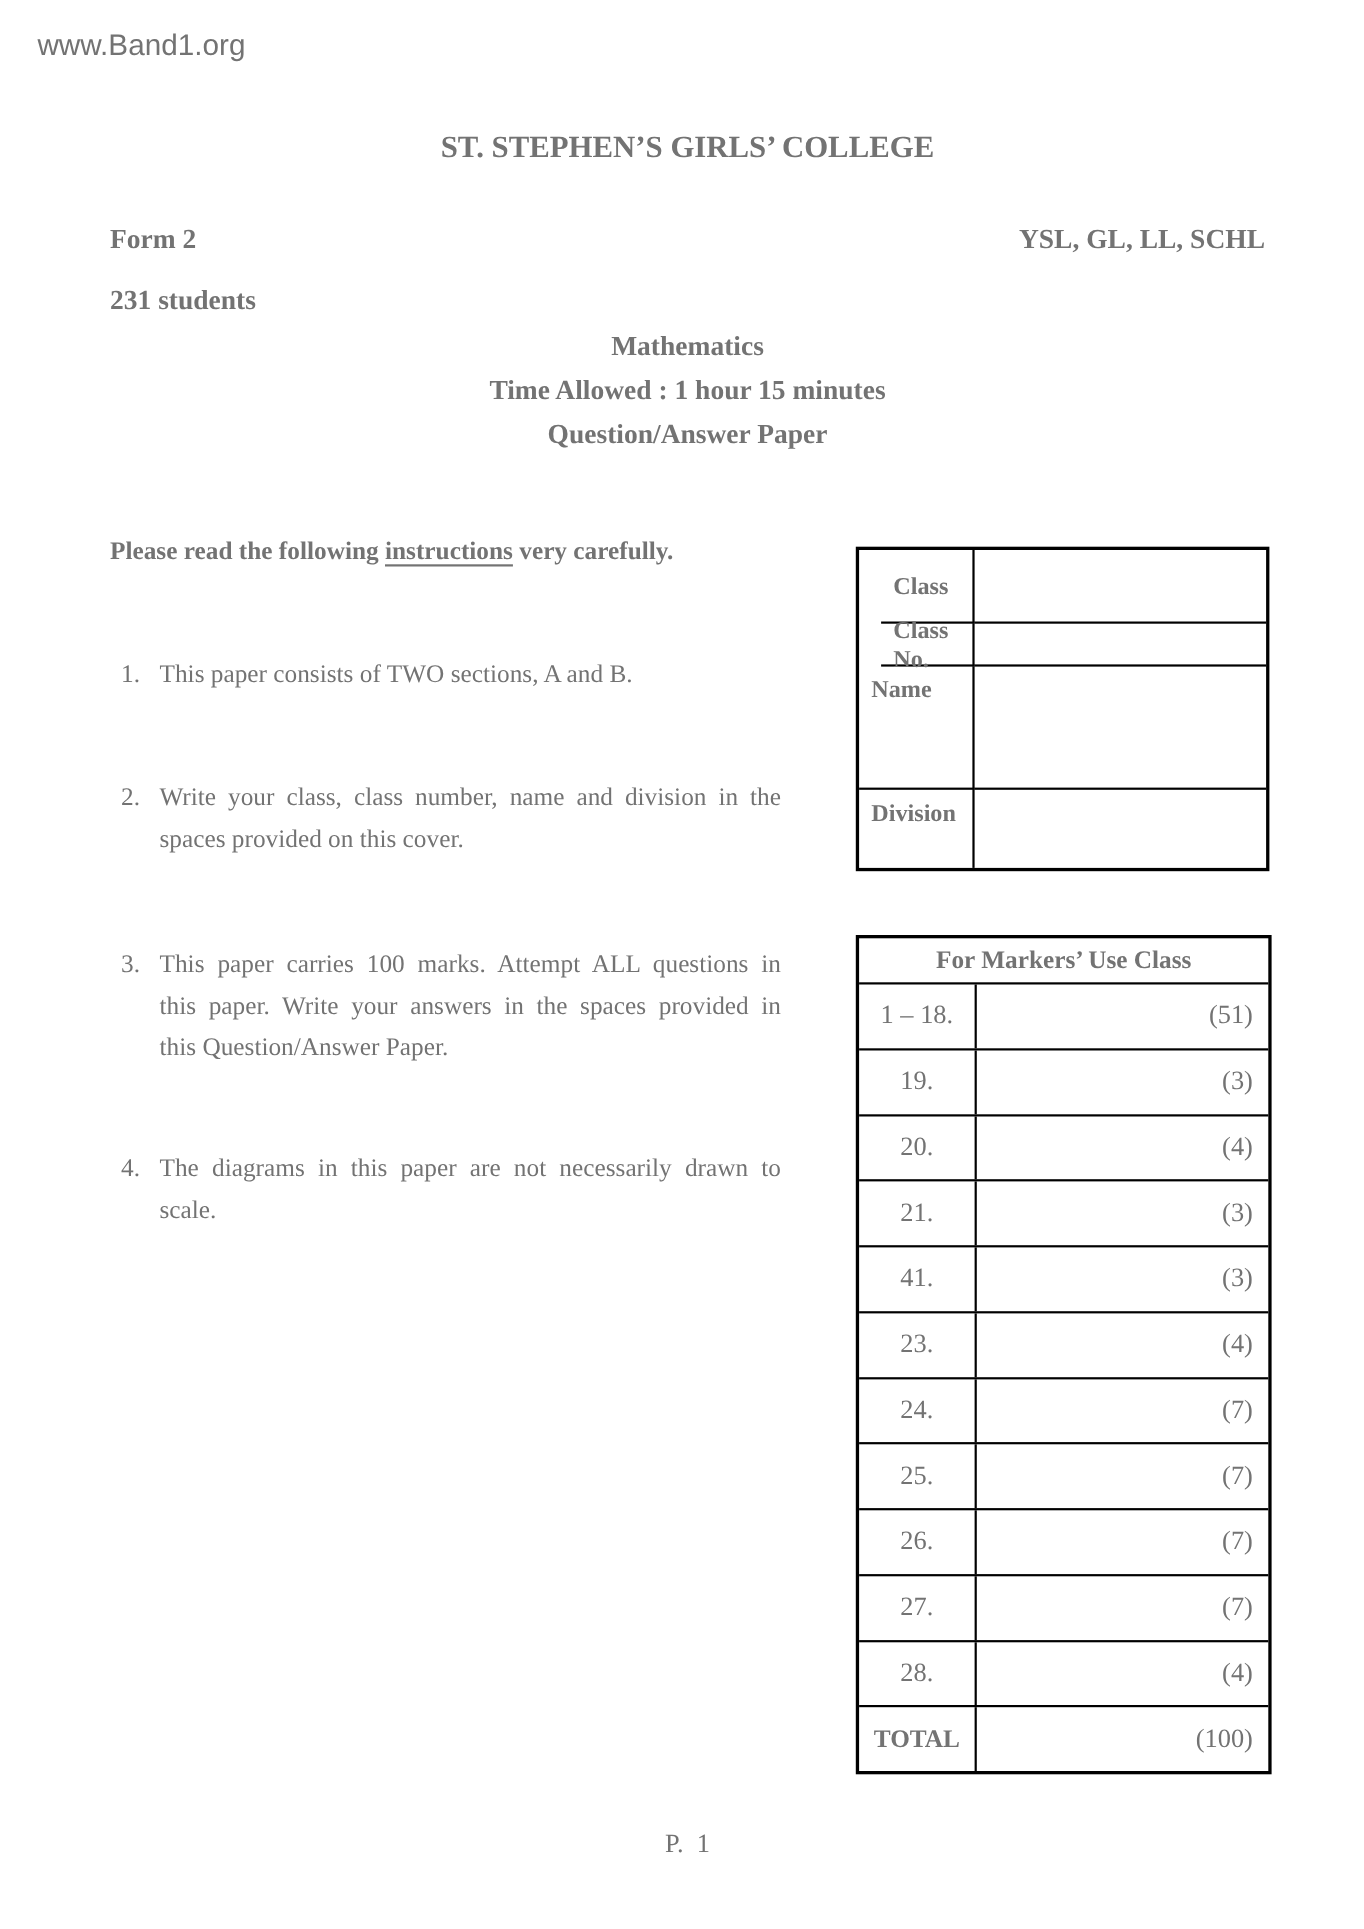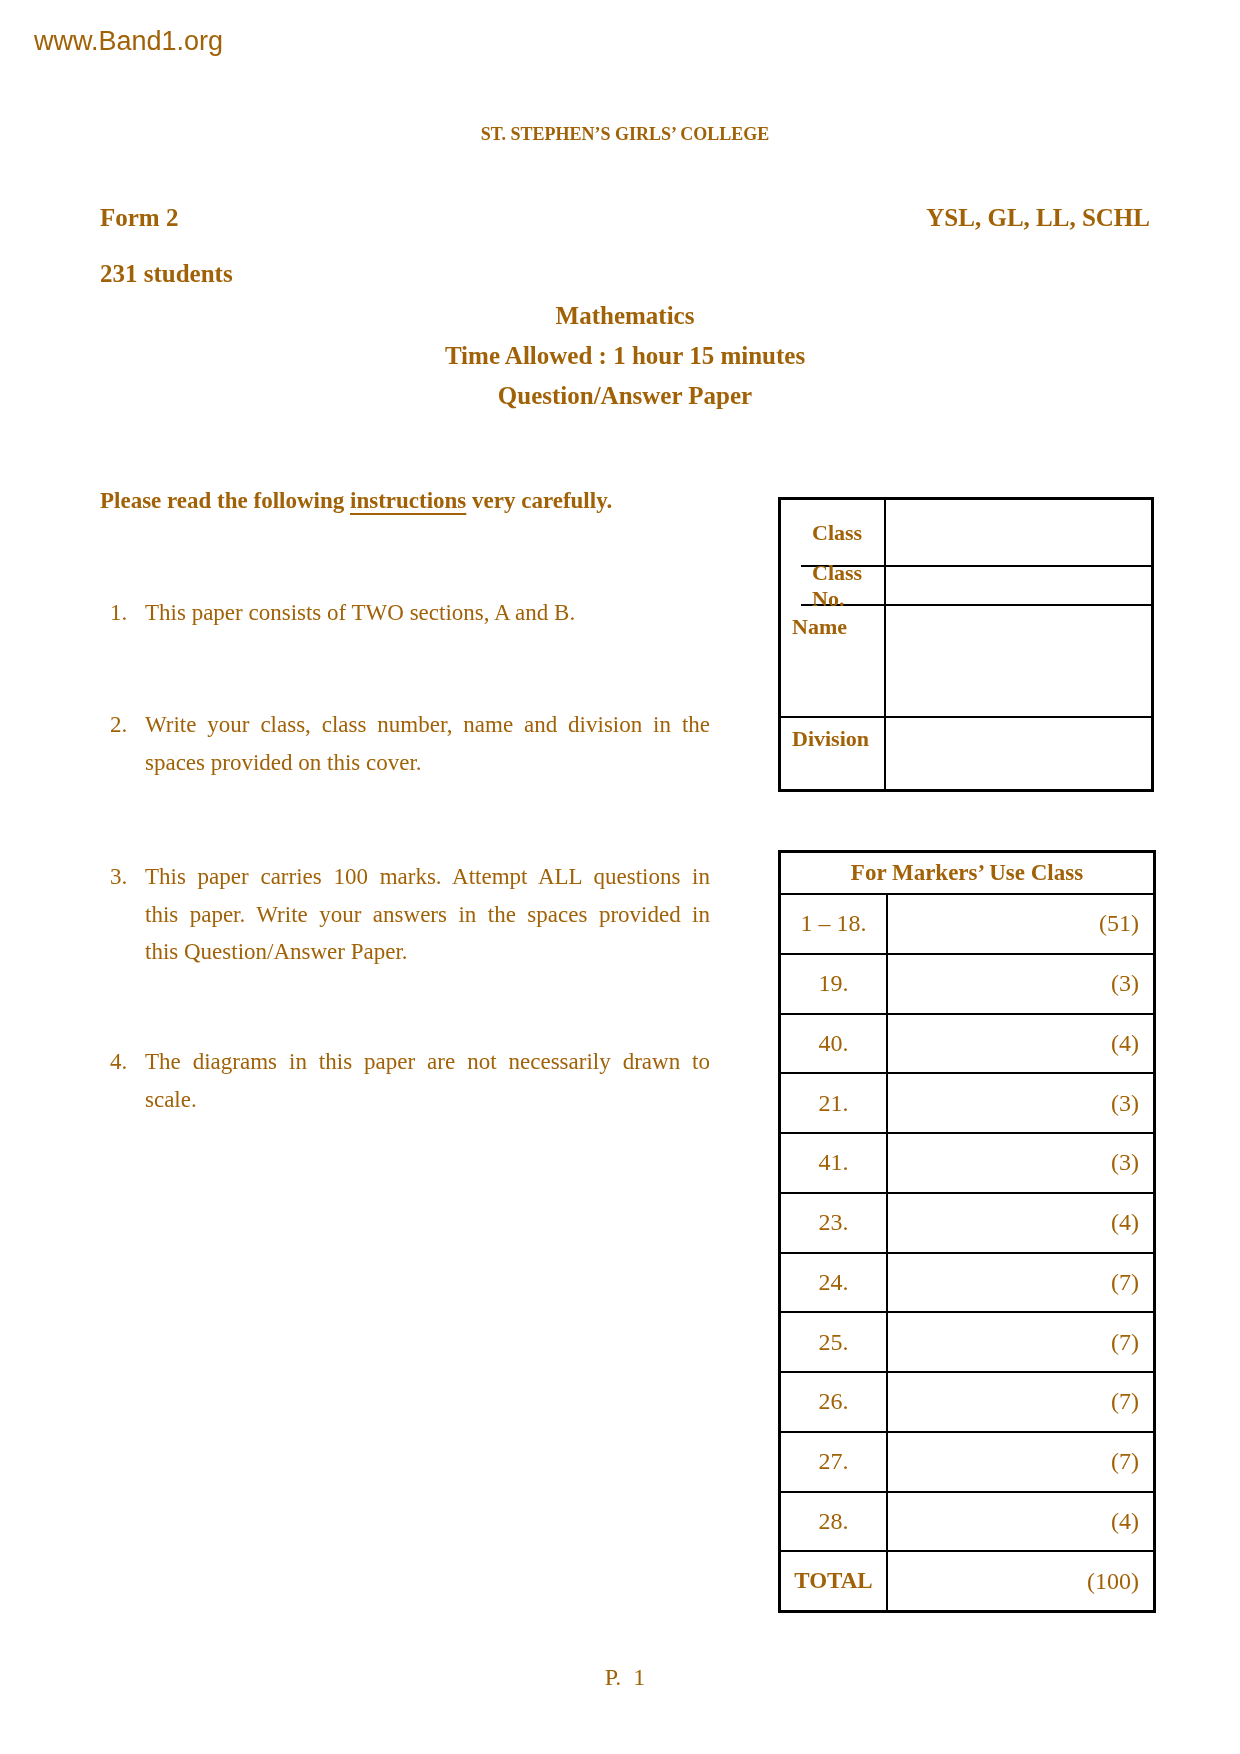--- a/index.html
+++ b/index.html
@@ -1,28 +1,28 @@
 <!DOCTYPE html>
 <html><head>
 <meta charset="utf-8">
 <style>
   * { margin:0; padding:0; box-sizing:border-box; }
   html,body { background:#ffffff; }
   body { width:1240px; height:1754px; }
   .page {
     position:relative; width:1240px; height:1754px; background:#ffffff;
-    font-family:"Liberation Serif", serif; color:#a16207;
+    font-family:"Liberation Serif", serif; color:#737373;
   }
   .site-url {
     position:absolute; left:34px; top:24px;
     font-family:"Liberation Sans", sans-serif; font-size:27px; line-height:34px;
   }
   .title-block {
     position:absolute; left:100px; top:116px; width:1050px;
-    text-align:center; font-weight:bold; font-size:18px; line-height:37px;
+    text-align:center; font-weight:bold; font-size:28px; line-height:37px;
   }
   .form-row {
     position:absolute; left:100px; top:204px; width:1050px;
     display:flex; justify-content:space-between;
     font-weight:bold; font-size:25px;
   }
   .students { position:absolute; left:100px; top:260px; font-weight:bold; font-size:25px; }
   .subject-block {
     position:absolute; left:100px; top:296px; width:1050px;
     text-align:center; font-weight:bold; font-size:25px; line-height:40px;
@@ -162,21 +162,21 @@
 
     <div class="m-row">
       <div class="m-label">1 – 18.</div>
       <div class="m-marks">(51)</div>
     </div>
     <div class="m-row">
       <div class="m-label">19.</div>
       <div class="m-marks">(3)</div>
     </div>
     <div class="m-row">
-      <div class="m-label">40.</div>
+      <div class="m-label">20.</div>
       <div class="m-marks">(4)</div>
     </div>
     <div class="m-row">
       <div class="m-label">21.</div>
       <div class="m-marks">(3)</div>
     </div>
     <div class="m-row">
       <div class="m-label">41.</div>
       <div class="m-marks">(3)</div>
     </div>

